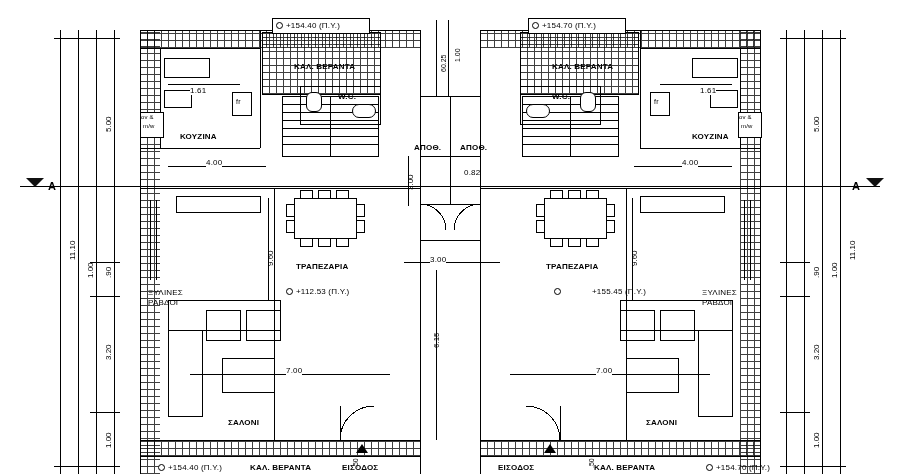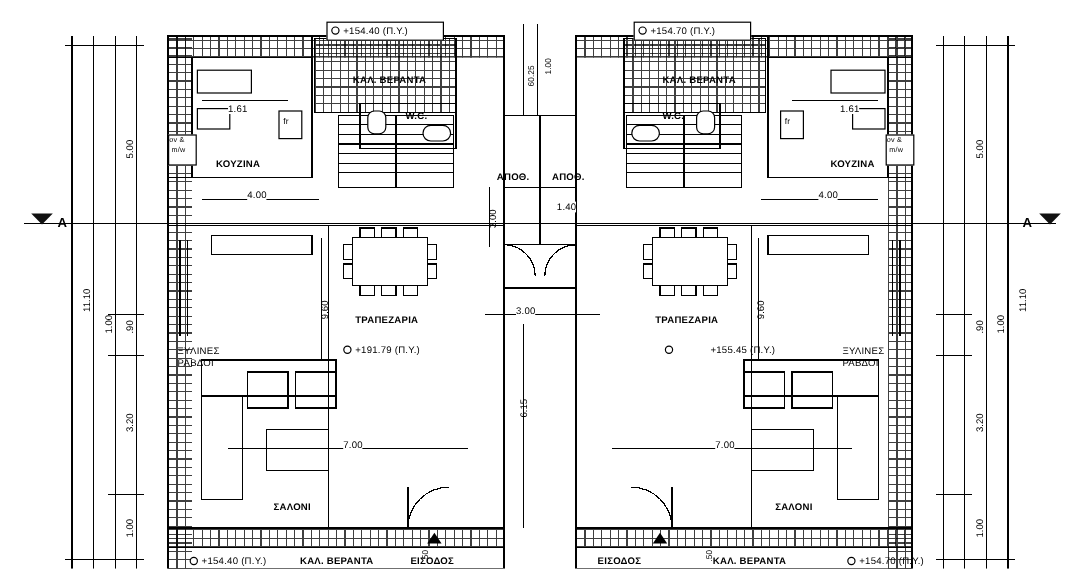--- a/index.html
+++ b/index.html
@@ -187,21 +187,21 @@
 
   <div class="thinbox" style="left:272px;top:18px;width:96px;height:14px;"></div>
   <div class="dot" style="left:276px;top:22px;"></div>
   <div class="lbl" style="left:286px;top:21px;">+154.40 (Π.Υ.)</div>
 
   <div class="thinbox" style="left:528px;top:18px;width:96px;height:14px;"></div>
   <div class="dot" style="left:532px;top:22px;"></div>
   <div class="lbl" style="left:542px;top:21px;">+154.70 (Π.Υ.)</div>
 
   <div class="dot" style="left:286px;top:288px;"></div>
-  <div class="lbl" style="left:296px;top:287px;">+191.79 (Π.Υ.)</div>
+  <div class="lbl" style="left:296px;top:287px;">+112.53 (Π.Υ.)</div>
 
   <div class="dot" style="left:554px;top:288px;"></div>
   <div class="lbl" style="left:592px;top:287px;">+155.45 (Π.Υ.)</div>
 
   <div class="dot" style="left:158px;top:464px;"></div>
   <div class="lbl" style="left:168px;top:463px;">+154.40 (Π.Υ.)</div>
 
   <div class="dot" style="left:706px;top:464px;"></div>
   <div class="lbl" style="left:716px;top:463px;">+154.70 (Π.Υ.)</div>
 
@@ -268,20 +268,20 @@
   <div class="vert" style="left:812px;top:448px;">1.00</div>
   <div class="lbl" style="left:700px;top:86px;background:#fff;">1.61</div>
   <div class="lbl" style="left:682px;top:158px;background:#fff;">4.00</div>
   <div class="vert" style="left:630px;top:266px;">9.60</div>
   <div class="lbl" style="left:596px;top:366px;background:#fff;">7.00</div>
   <div class="vert" style="left:588px;top:468px;font-size:7px;">.50</div>
 
   <div class="vert" style="left:440px;top:72px;font-size:7px;">60.25</div>
   <div class="vert" style="left:454px;top:62px;font-size:7px;">1.00</div>
   <div class="vert" style="left:406px;top:190px;">3.00</div>
-  <div class="lbl" style="left:464px;top:168px;background:#fff;">1.40</div>
+  <div class="lbl" style="left:464px;top:168px;background:#fff;">0.82</div>
   <div class="lbl" style="left:430px;top:255px;background:#fff;">3.00</div>
   <div class="vert" style="left:432px;top:348px;">6.15</div>
 
   <div style="position:absolute;left:356px;top:444px;width:0;height:0;border-left:6px solid transparent;border-right:6px solid transparent;border-bottom:9px solid #000;"></div>
   <div style="position:absolute;left:544px;top:444px;width:0;height:0;border-left:6px solid transparent;border-right:6px solid transparent;border-bottom:9px solid #000;"></div>
 
 </div>
 
 </body></html>

